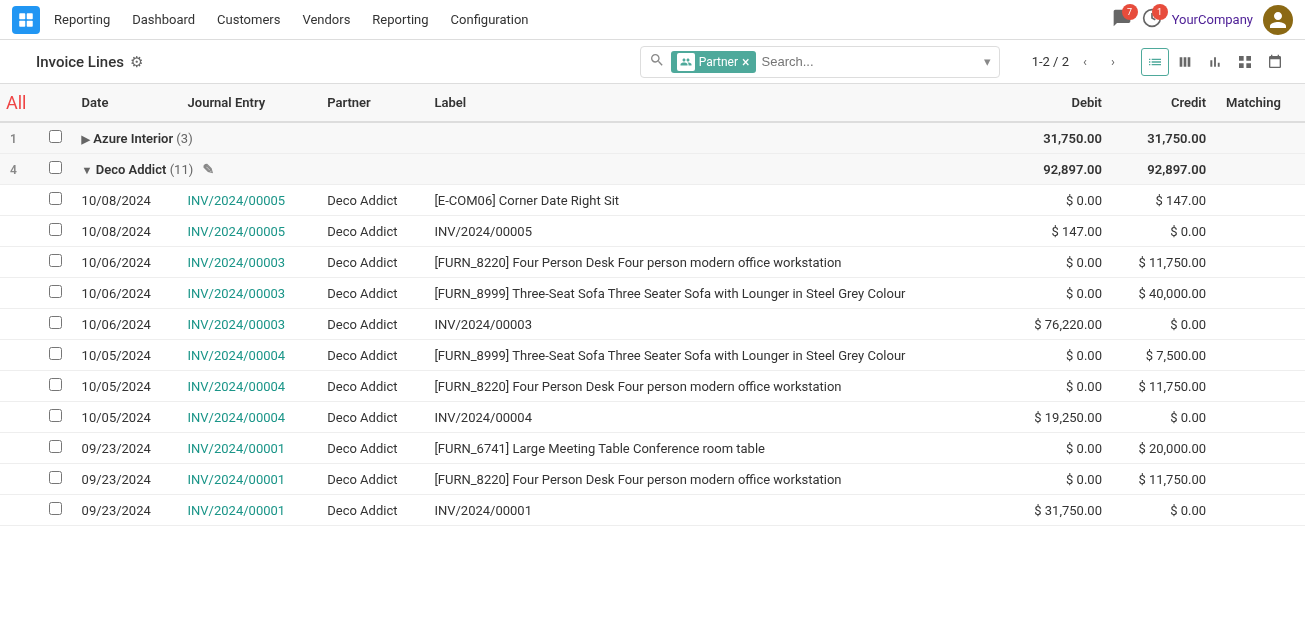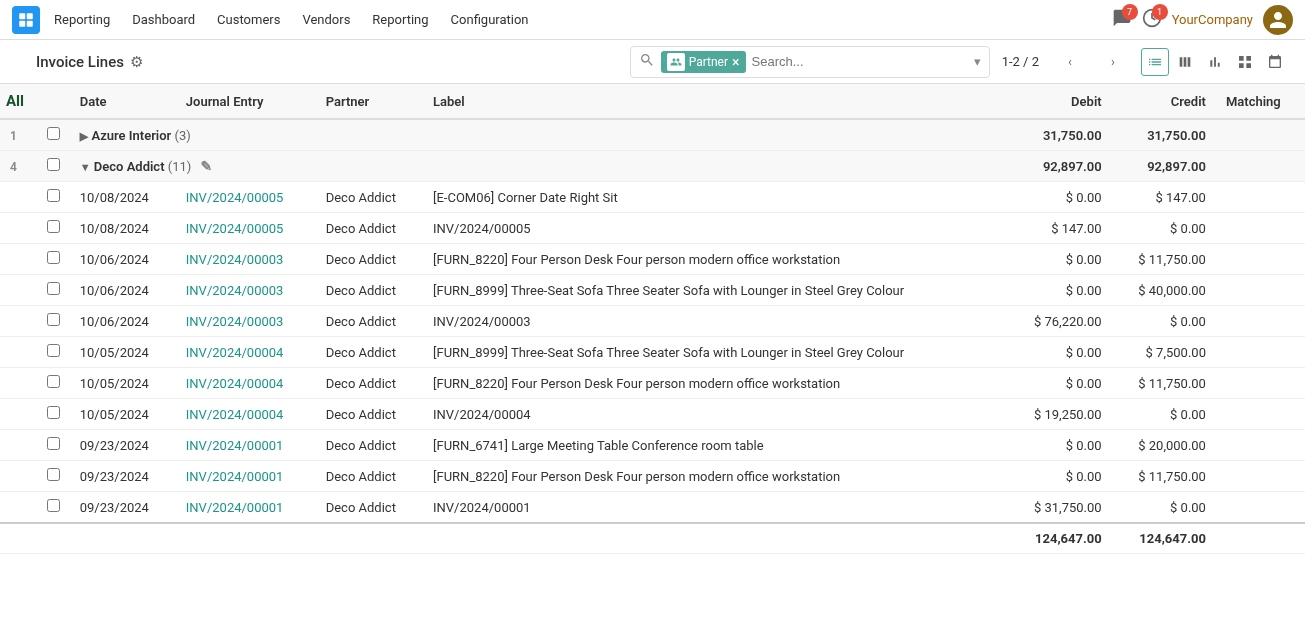--- a/index.html
+++ b/index.html
@@ -11,52 +11,52 @@
       background: #fff; border-bottom: 1px solid #ddd;
       padding: 0 12px; gap: 6px;
     }
     .nav-logo { width: 28px; height: 28px; background: #2196F3; border-radius: 4px; display: flex; align-items: center; justify-content: center; }
     .nav-logo svg { width: 18px; height: 18px; }
     .nav-item { padding: 4px 8px; cursor: pointer; color: #333; font-size: 13px; }
     .nav-spacer { flex: 1; }
     .nav-right { display: flex; align-items: center; gap: 10px; }
     .nav-icon-badge { position: relative; cursor: pointer; }
     .badge { position: absolute; top: -4px; right: -6px; background: #e74c3c; color: #fff; border-radius: 50%; width: 16px; height: 16px; font-size: 9px; display: flex; align-items: center; justify-content: center; }
-    .company-name { font-size: 13px; color: #a16207; cursor: pointer; }
+    .company-name { font-size: 13px; color: #4c1d95; cursor: pointer; }
     .avatar { width: 30px; height: 30px; border-radius: 50%; background: #8B6914; overflow: hidden; cursor: pointer; display: flex; align-items: center; justify-content: center; }
 
     
     .toolbar {
       display: flex; align-items: center; height: 44px;
       padding: 0 16px; border-bottom: 1px solid #ddd; gap: 8px;
     }
     .page-title { font-size: 15px; font-weight: 500; display: flex; align-items: center; gap: 6px; margin-left: 20px; }
     .gear-icon { color: #666; cursor: pointer; }
     .toolbar-spacer { flex: 1; }
     .search-bar { display: flex; align-items: center; border: 1px solid #ddd; border-radius: 4px; height: 32px; padding: 0 8px; gap: 6px; min-width: 360px; background: #fff; }
     .search-icon { color: #888; }
     .filter-tag { display: flex; align-items: center; background: #4EA99B; color: #fff; border-radius: 3px; padding: 2px 6px; font-size: 12px; gap: 4px; }
     .filter-tag-icon { width: 18px; height: 18px; background: #fff; border-radius: 2px; display: flex; align-items: center; justify-content: center; }
     .filter-tag-x { cursor: pointer; font-size: 14px; line-height: 1; }
     .search-input { border: none; outline: none; font-size: 13px; flex: 1; }
     .search-dropdown { color: #888; cursor: pointer; }
-    .pagination { display: flex; align-items: center; gap: 19px; font-size: 13px; margin-left: 4px; }
+    .pagination { display: flex; align-items: center; gap: 4px; font-size: 13px; margin-left: 24px; }
     .pag-btn { width: 24px; height: 24px; display: flex; align-items: center; justify-content: center; cursor: pointer; color: #666; border-radius: 3px; }
     .view-switcher { display: flex; align-items: center; gap: 2px; margin-left: 8px; }
     .view-btn { width: 28px; height: 28px; display: flex; align-items: center; justify-content: center; cursor: pointer; border-radius: 3px; color: #666; border: 1px solid transparent; }
     .view-btn.active { background: #fff; border: 1px solid #4EA99B; color: #4EA99B; }
 
     
     .table-container { overflow: auto; height: calc(639px - 40px - 44px); }
     table { width: 100%; border-collapse: collapse; }
     thead tr { background: #f8f8f8; border-bottom: 2px solid #ddd; }
     th { padding: 8px 10px; text-align: left; font-weight: 600; font-size: 13px; color: #333; white-space: nowrap; border-bottom: 1px solid #ddd; }
     td { padding: 7px 10px; border-bottom: 1px solid #eee; font-size: 13px; color: #333; }
     .checkbox-col { width: 30px; }
-    .all-label { font-size: 15px; font-weight: 700; color: #14532d; }
+    .all-label { font-size: 18px; font-weight: 400; color: #ef4444; }
     .th-check { padding: 8px 6px; }
     th.right { text-align: right; }
     td.right { text-align: right; }
     .group-row td { background: #f8f8f8; font-weight: 600; }
     .group-name { color: #333; font-weight: 600; }
     .group-count { color: #666; font-weight: normal; }
     .journal-link { color: #1a9588; text-decoration: none; cursor: pointer; }
     .expand-btn { cursor: pointer; color: #666; font-size: 11px; }
     .total-row td { font-weight: 700; font-size: 13px; background: #fff; border-top: 2px solid #ccc; }
     .edit-icon { color: #888; cursor: pointer; font-size: 14px; margin-left: 6px; }
@@ -325,21 +325,15 @@
         <td><input type="checkbox" style="cursor: pointer;"></td>
         <td>09/23/2024</td>
         <td><a class="journal-link">INV/2024/00001</a></td>
         <td>Deco Addict</td>
         <td>INV/2024/00001</td>
         <td class="right">$ 31,750.00</td>
         <td class="right">$ 0.00</td>
         <td></td>
       </tr>
 
-      <tr class="total-row">
-        <td colspan="6"></td>
-        <td class="right">124,647.00</td>
-        <td class="right">124,647.00</td>
-        <td></td>
-      </tr>
     </tbody>
   </table>
 </div>
 
 </body></html>

